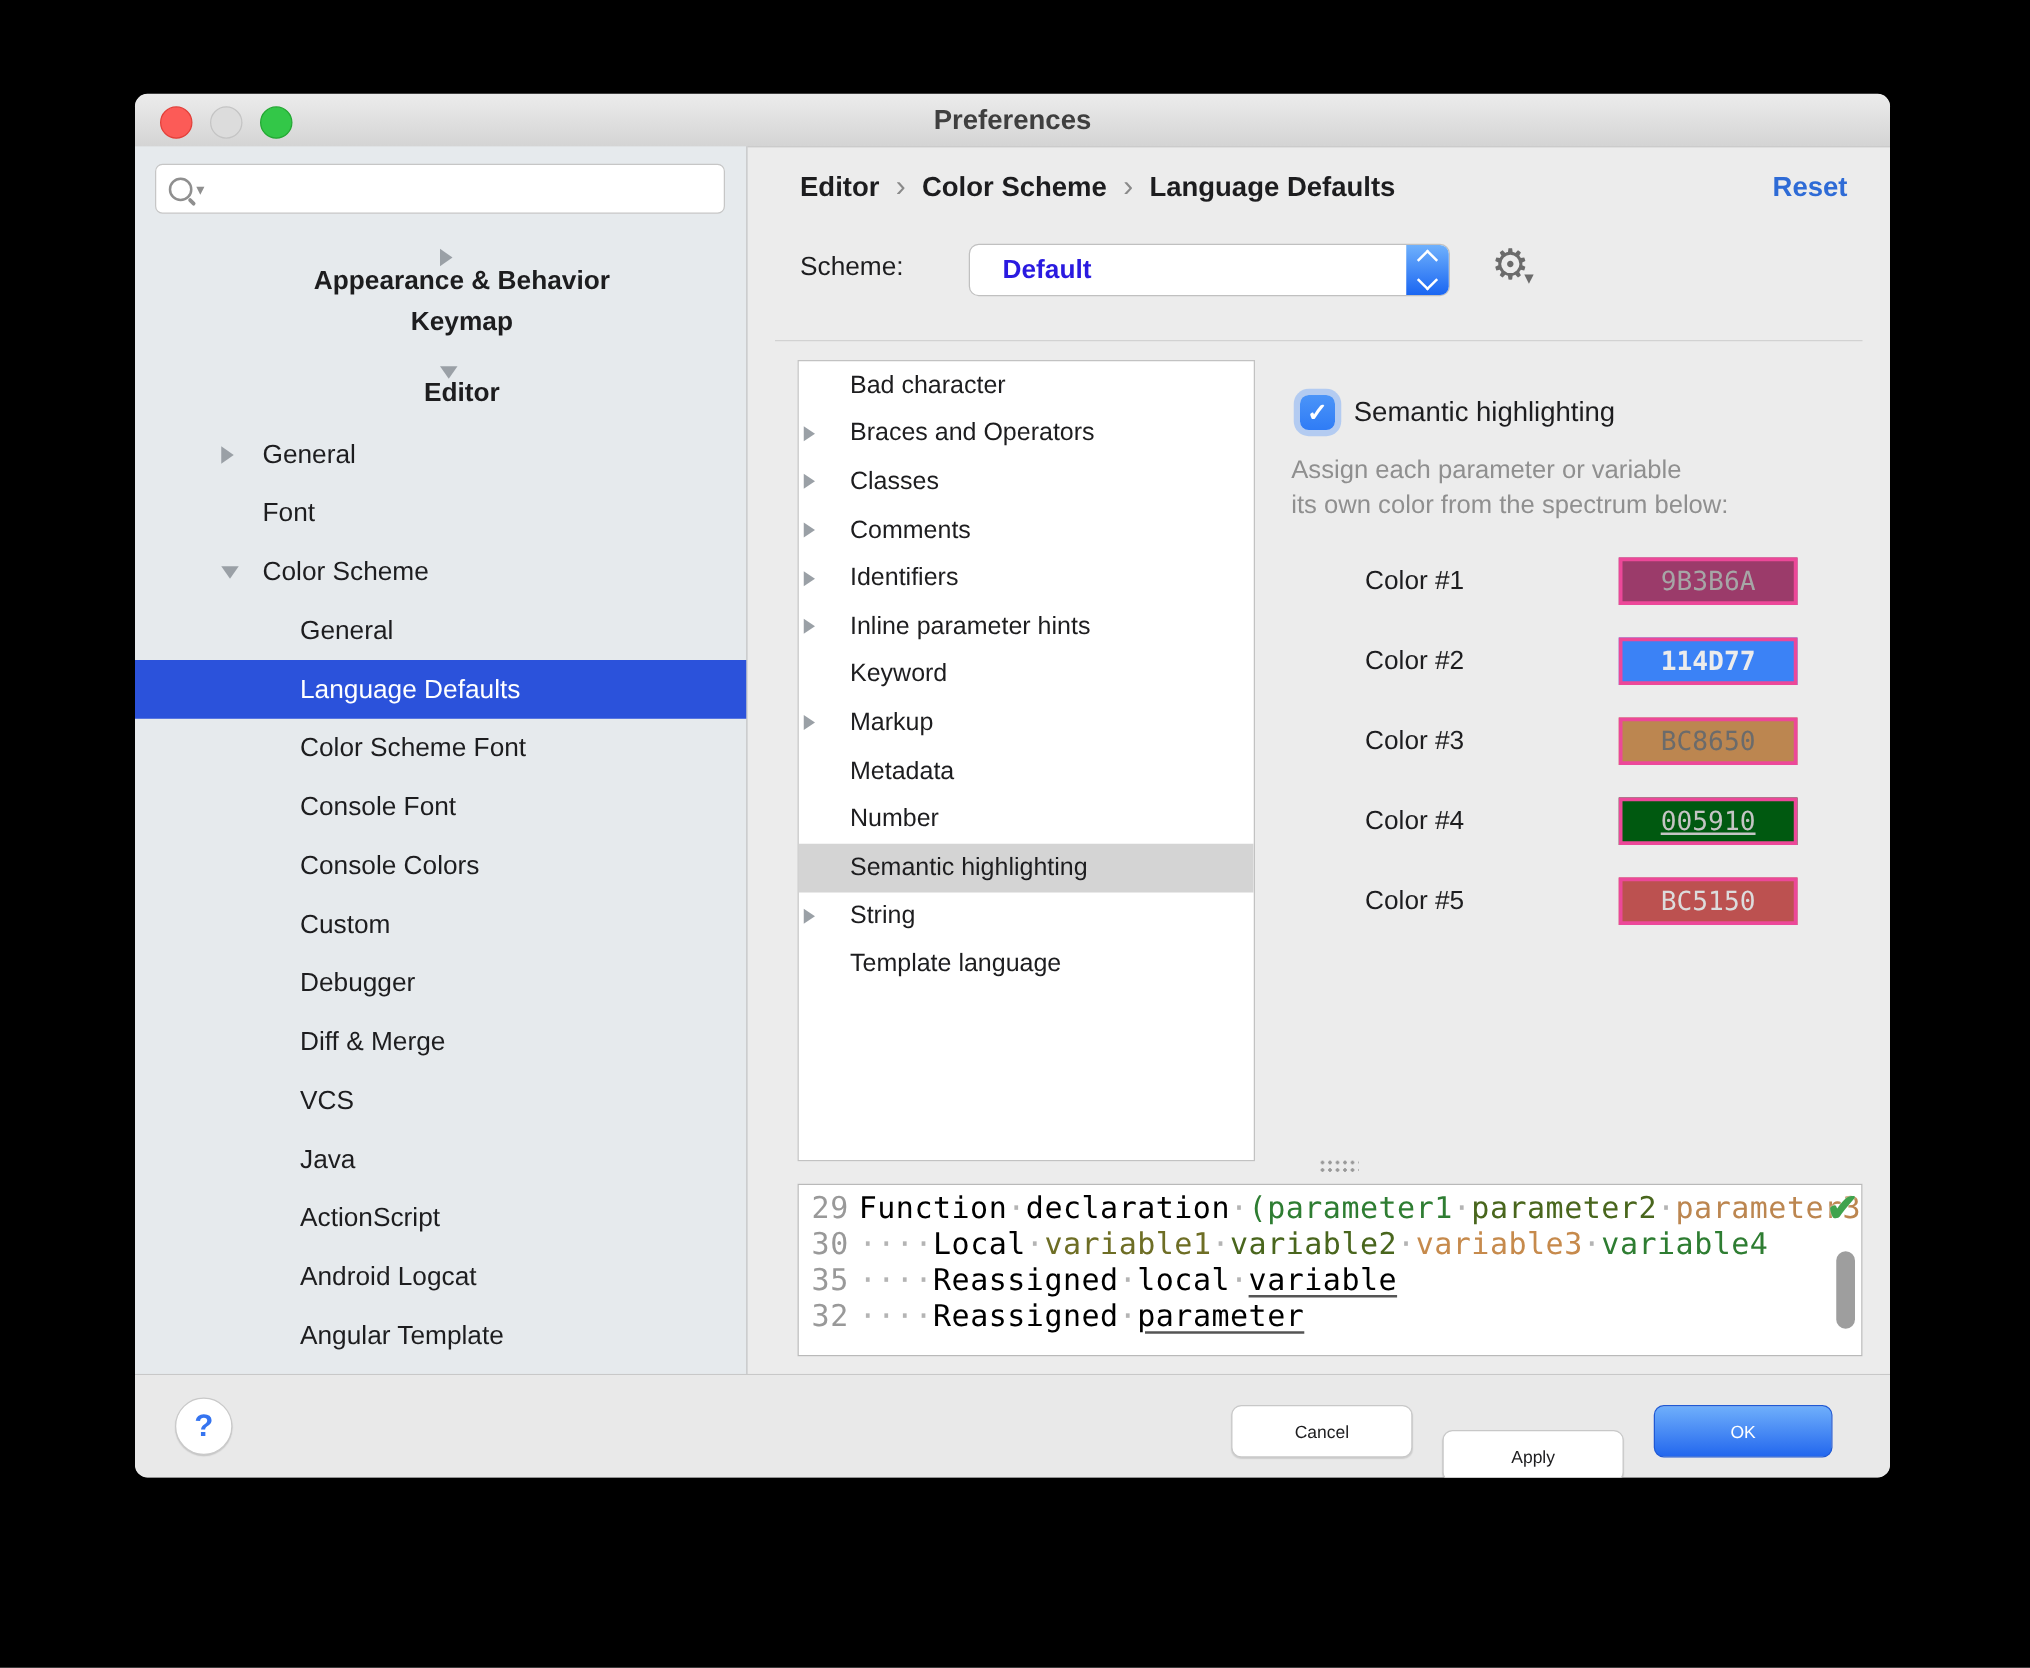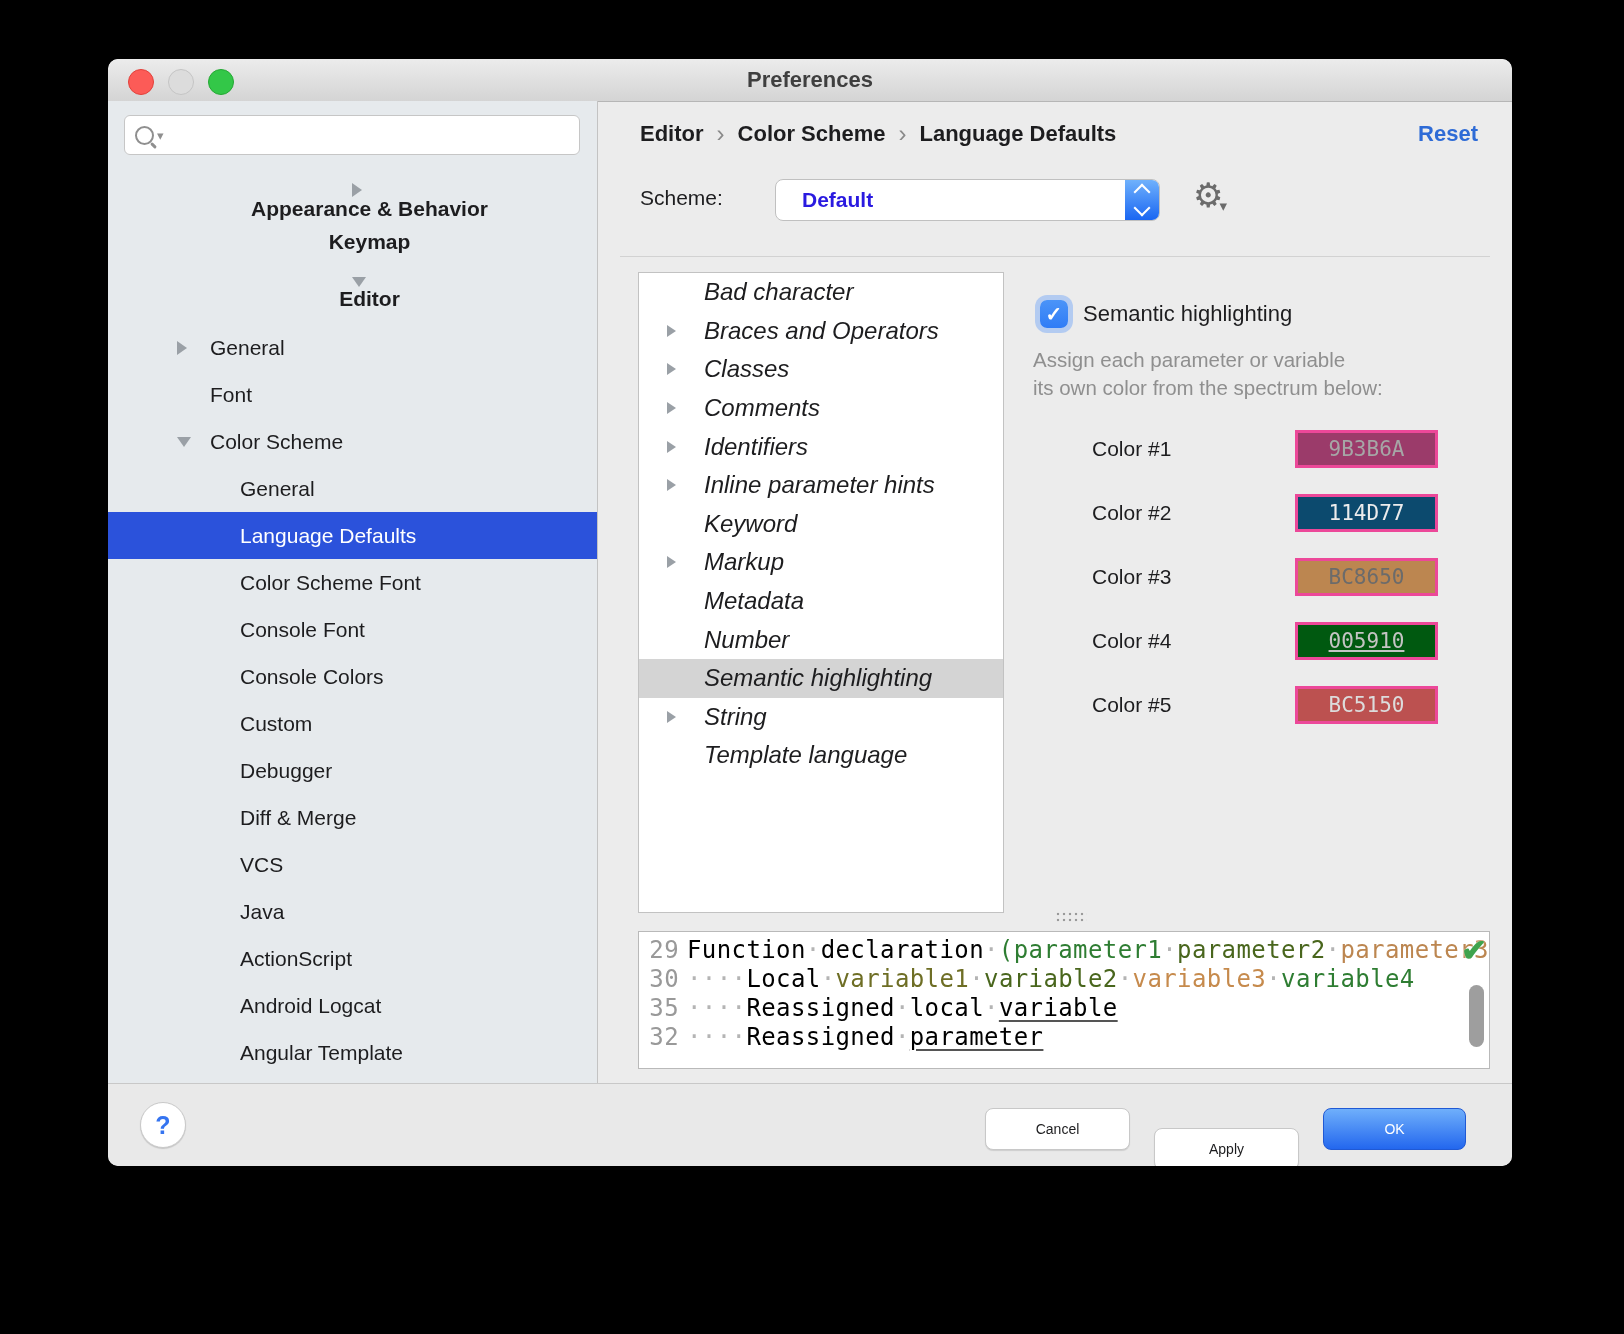--- a/index.html
+++ b/index.html
@@ -1,16 +1,16 @@
 <!DOCTYPE html>
 <html><head>
 <meta charset="utf-8">
 <style>
   html,body{margin:0;padding:0;background:#000;width:1624px;height:1334px;font-family:"Liberation Sans",sans-serif;-webkit-font-smoothing:antialiased;}
-  .window{position:absolute;left:108px;top:59px;width:1404px;height:1107px;background:#ececec;border-radius:10px;box-shadow:0 25px 70px rgba(0,0,0,.6);overflow:hidden;}
+  .window{position:absolute;left:108px;top:75px;width:1404px;height:1107px;background:#ececec;border-radius:10px;box-shadow:0 25px 70px rgba(0,0,0,.6);overflow:hidden;}
   
   .titlebar{position:absolute;left:0;top:0;width:100%;height:42px;background:linear-gradient(#ececec,#d4d4d4);border-bottom:1px solid #b6b6b6;border-radius:10px 10px 0 0;}
   .title{position:absolute;left:0;right:0;top:0;height:42px;line-height:42px;text-align:center;font-size:22px;font-weight:600;color:#3f3f3f;}
   .tl{position:absolute;top:10px;width:24px;height:24px;border-radius:50%;}
   .tl.red{left:20px;background:#fc5b57;border:1px solid #e2403a;}
   .tl.gray{left:60px;background:#dcdcdc;border:1px solid #c4c4c4;}
   .tl.green{left:100px;background:#33c748;border:1px solid #24a833;}
   
   .sidebar{position:absolute;left:0;top:42px;width:489px;height:983px;background:#e6eaed;border-right:1px solid #c3c3c3;}
   .searchbox{position:absolute;left:16px;top:14px;width:456px;height:40px;background:#fff;border:1px solid #c6c6c6;border-radius:6px;display:flex;align-items:center;padding:0 10px;box-sizing:border-box;}
@@ -38,21 +38,21 @@
   .combo .value{flex:1;padding-left:26px;font-size:21px;font-weight:700;color:#2a1ae0;}
   .combo .cap{width:34px;align-self:stretch;background:linear-gradient(#6fb1fc,#1a66f2);border-radius:0 7px 7px 0;display:flex;flex-direction:column;align-items:center;justify-content:center;gap:4px;}
   .chev{width:10px;height:10px;border-left:2.5px solid #fff;border-top:2.5px solid #fff;}
   .chev.up{transform:rotate(45deg);margin-top:3px;}
   .chev.down{transform:rotate(225deg);margin-bottom:3px;}
   .gear{position:absolute;left:1085px;top:116px;font-size:34px;color:#6b6b6b;cursor:pointer;}
   .gear .dd{font-size:15px;color:#6b6b6b;position:relative;left:-4px;top:4px;}
   .hdivider{position:absolute;left:512px;top:197px;width:870px;height:1px;background:#d2d2d2;}
   
   .elist{position:absolute;left:530px;top:213px;width:366px;height:641px;background:#fff;border:1px solid #c2c2c2;box-sizing:border-box;overflow:hidden;}
-  .el-row{height:38.6px;display:flex;align-items:center;padding-left:28px;font-size:24px;color:#1d1d1f;font-style:italic;}
+  .el-row{height:38.6px;display:flex;align-items:center;padding-left:4px;font-size:20px;color:#1d1d1f;}
   .el-row .arrow{width:37px;display:flex;align-items:center;}
   .el-row .tri-right{border-left-width:9px;border-top-width:6px;border-bottom-width:6px;}
   .el-row.selected{background:#d4d4d4;}
   
   .checkbox{position:absolute;left:932px;top:241px;width:28px;height:28px;border-radius:7px;background:linear-gradient(#4b94f8,#2f7cf6);box-shadow:0 0 0 5px rgba(111,164,248,.45);display:flex;align-items:center;justify-content:center;color:#fff;font-size:20px;font-weight:700;cursor:pointer;}
   .cb-label{position:absolute;left:975px;top:242px;font-size:22px;color:#1d1d1f;}
   .desc{position:absolute;left:925px;font-size:20.5px;color:#8f8f8f;}
   .desc.l1{top:289px;}
   .desc.l2{top:317px;}
   .colors{position:absolute;left:925px;top:358px;width:420px;}
@@ -268,21 +268,21 @@
   <div class="cb-label">Semantic highlighting</div>
   <div class="desc l1">Assign each parameter or variable</div>
   <div class="desc l2">its own color from the spectrum below:</div>
   <div class="colors">
       <div class="color-row">
         <span class="clabel">Color #1</span>
         <span class="swatch" style="background: rgb(155, 59, 106); color: rgb(166, 166, 166);">9B3B6A</span>
       </div>
       <div class="color-row">
         <span class="clabel">Color #2</span>
-        <span class="swatch" style="background: #0c4a6e; color: rgb(236, 236, 236);">114D77</span>
+        <span class="swatch" style="background: #3b82f6; color: rgb(236, 236, 236); font-weight: bold;">114D77</span>
       </div>
       <div class="color-row">
         <span class="clabel">Color #3</span>
         <span class="swatch" style="background: rgb(188, 134, 80); color: rgb(107, 107, 107);">BC8650</span>
       </div>
       <div class="color-row">
         <span class="clabel">Color #4</span>
         <span class="swatch" style="background: rgb(0, 89, 16); color: rgb(196, 196, 196); text-decoration: underline;">005910</span>
       </div>
       <div class="color-row">

